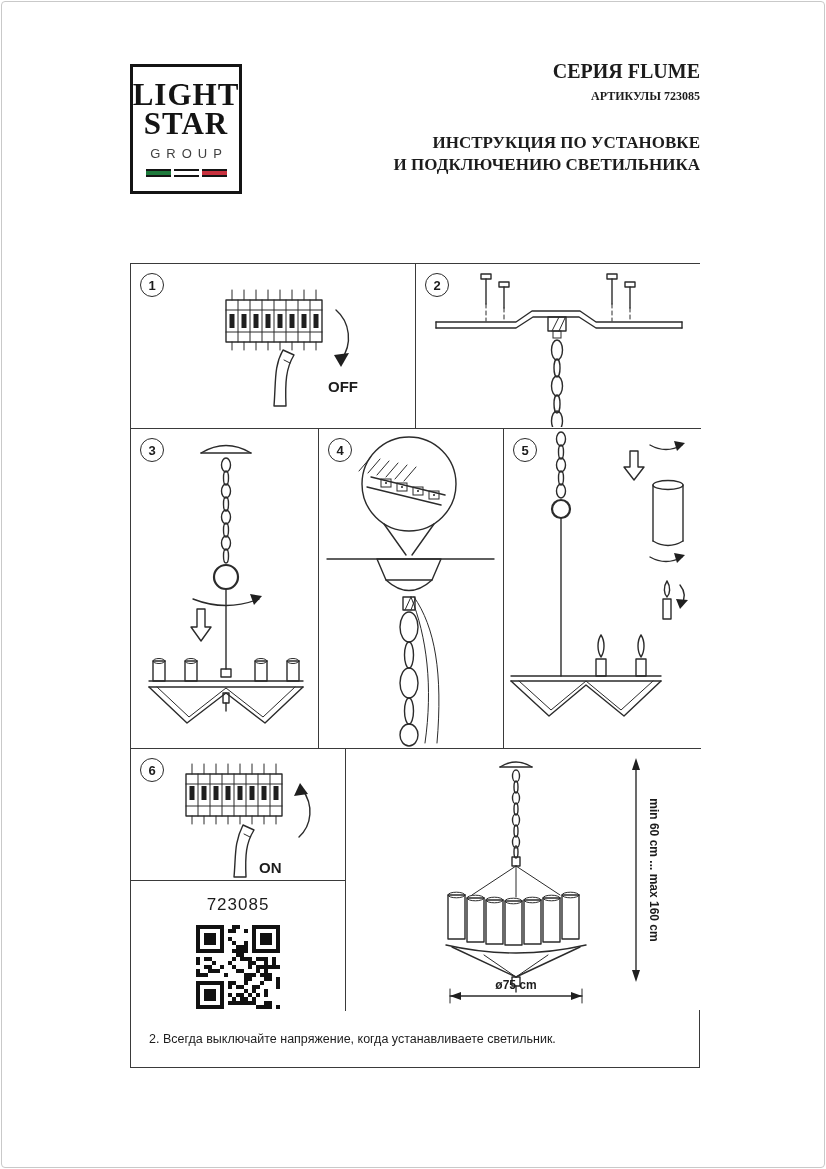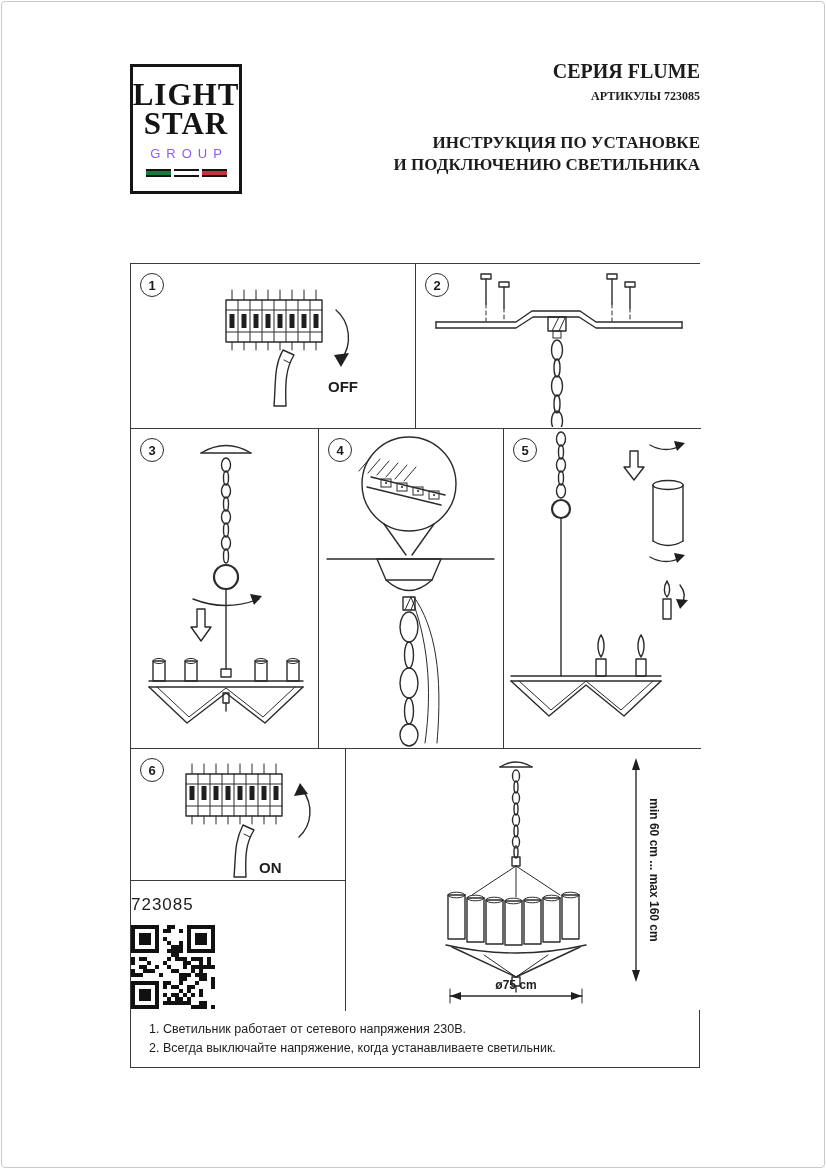--- a/index.html
+++ b/index.html
@@ -4,21 +4,21 @@
 <style>
   html,body{margin:0;padding:0;}
   body{width:826px;height:1169px;background:#ffffff;position:relative;
        font-family:"Liberation Sans",sans-serif;color:#1c1c1c;overflow:hidden;}
   .page-frame{position:absolute;inset:1px;border:1px solid #c9c9c9;border-radius:4px;pointer-events:none;}
 
   
   .logo{position:absolute;left:130px;top:64px;width:112px;height:130px;border:3px solid #141414;
         box-sizing:border-box;display:flex;flex-direction:column;align-items:center;justify-content:center;background:#fff;}
   .logo-word{font-family:"Liberation Serif",serif;font-weight:bold;font-size:31px;line-height:0.92;color:#141414;letter-spacing:1px;}
-  .logo-group{font-size:13px;letter-spacing:6px;margin-top:7px;color:#8b5cf6;padding-left:6px;}
+  .logo-group{font-size:13px;letter-spacing:6px;margin-top:7px;color:#404040;padding-left:6px;}
   .logo-flag{display:flex;gap:3px;margin-top:8px;}
   .logo-flag span{display:block;width:25px;height:8px;border-top:2px solid #141414;border-bottom:2px solid #141414;box-sizing:border-box;}
   .fg{background:#1e7a3c}.fw{background:#ffffff}.fr{background:#c8313e}
 
   
   .header-text{position:absolute;left:300px;top:60px;width:400px;text-align:right;font-family:Liberation Serif, serif;}
   .ht-series{font-size:20px;font-weight:bold;}
   .ht-articles{font-size:12px;font-weight:bold;margin-top:6px;}
   .ht-sub{font-size:17px;font-weight:bold;margin-top:28px;line-height:1.28;}
 
@@ -33,21 +33,21 @@
   svg{display:block;}
   .ln{stroke:#2b2b2b;fill:none;stroke-width:1.4;stroke-linecap:round;stroke-linejoin:round;}
   .lnb{stroke:#2b2b2b;fill:none;stroke-width:2.2;stroke-linecap:round;}
   .lnthin{stroke:#2b2b2b;fill:none;stroke-width:1;stroke-linecap:round;}
   .dash{stroke-dasharray:4 3;}
   .fl{fill:#1f1f1f;stroke:none;}
   .wh{fill:#ffffff;stroke:#2b2b2b;stroke-width:1.4;stroke-linejoin:round;}
   .svgtxt{font-family:"Liberation Sans",sans-serif;font-weight:bold;fill:#1c1c1c;}
 
   
-  .article-cell{display:flex;flex-direction:column;padding-top:14px;}
+  .article-cell{display:flex;flex-direction:column;align-items:center;padding-top:14px;}
   .article-num{font-size:17px;font-weight:normal;letter-spacing:1px;}
   .qr{margin-top:10px;}
 
   
   .notes{position:absolute;left:130px;top:1010px;width:570px;height:58px;border:1px solid #3a3a3a;border-top:none;
          box-sizing:border-box;display:flex;flex-direction:column;justify-content:center;gap:5px;padding-left:18px;}
   .note-line{font-size:12.5px;}
 </style>
 </head>
 <body>
@@ -469,15 +469,14 @@
           <line class="lnthin" x1="236" y1="240" x2="236" y2="254"></line>
         <polygon class="fl" points="104,247 115,243 115,251"></polygon>
         <polygon class="fl" points="236,247 225,243 225,251"></polygon>
         <text class="svgtxt" font-size="12" text-anchor="middle" x="170" y="240">ø75 cm</text>
       </g>
     </svg>
   </div>
 </div>
 
 <div class="notes">
-  <div class="note-line">1. Светильник работает от сетевого напряжения 230В.</div>
   <div class="note-line">2. Всегда выключайте напряжение, когда устанавливаете светильник.</div>
 </div>
 
 </body></html>

